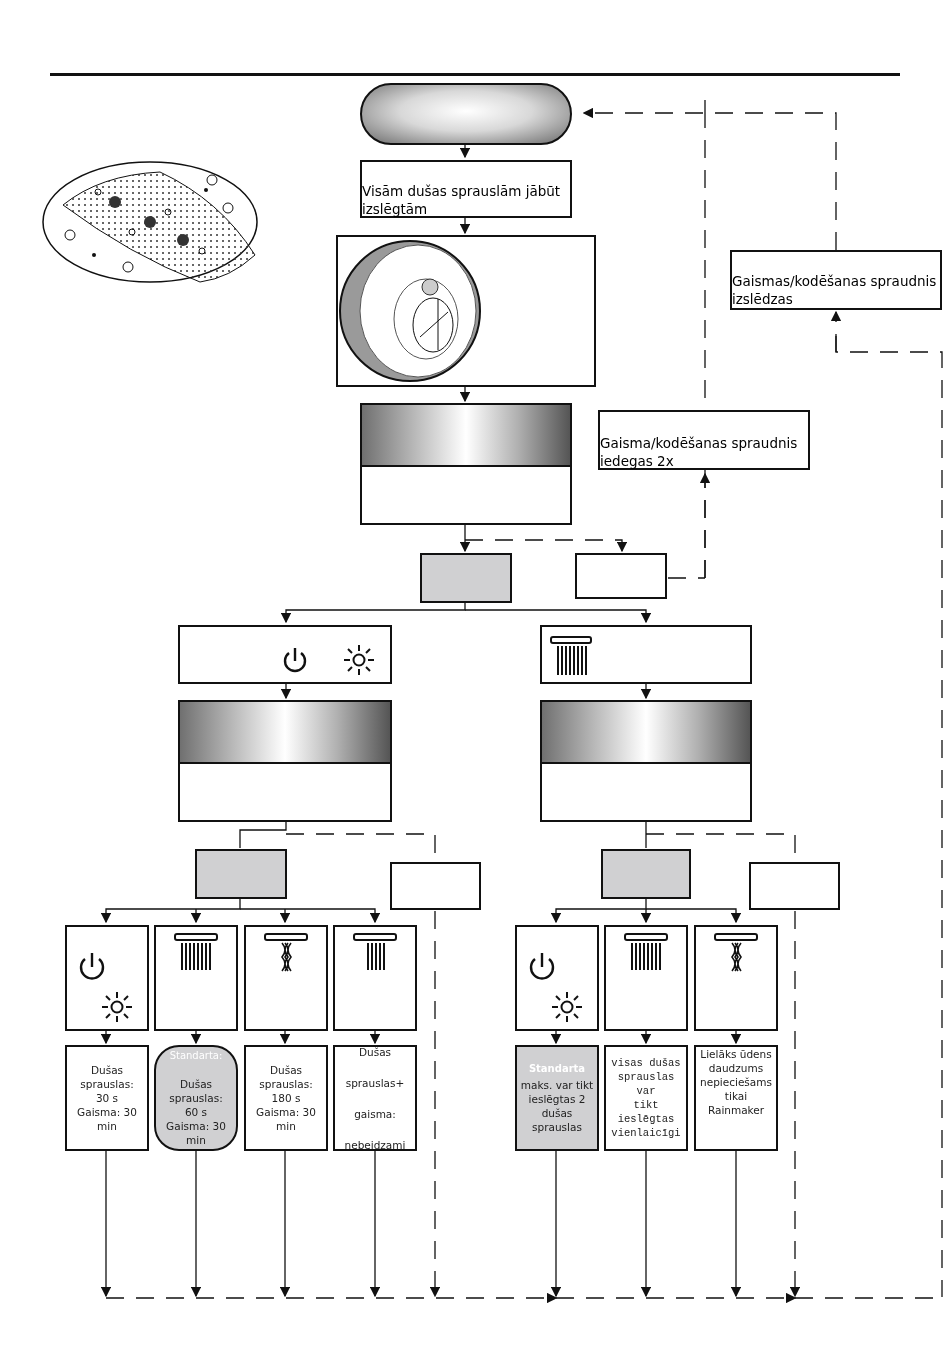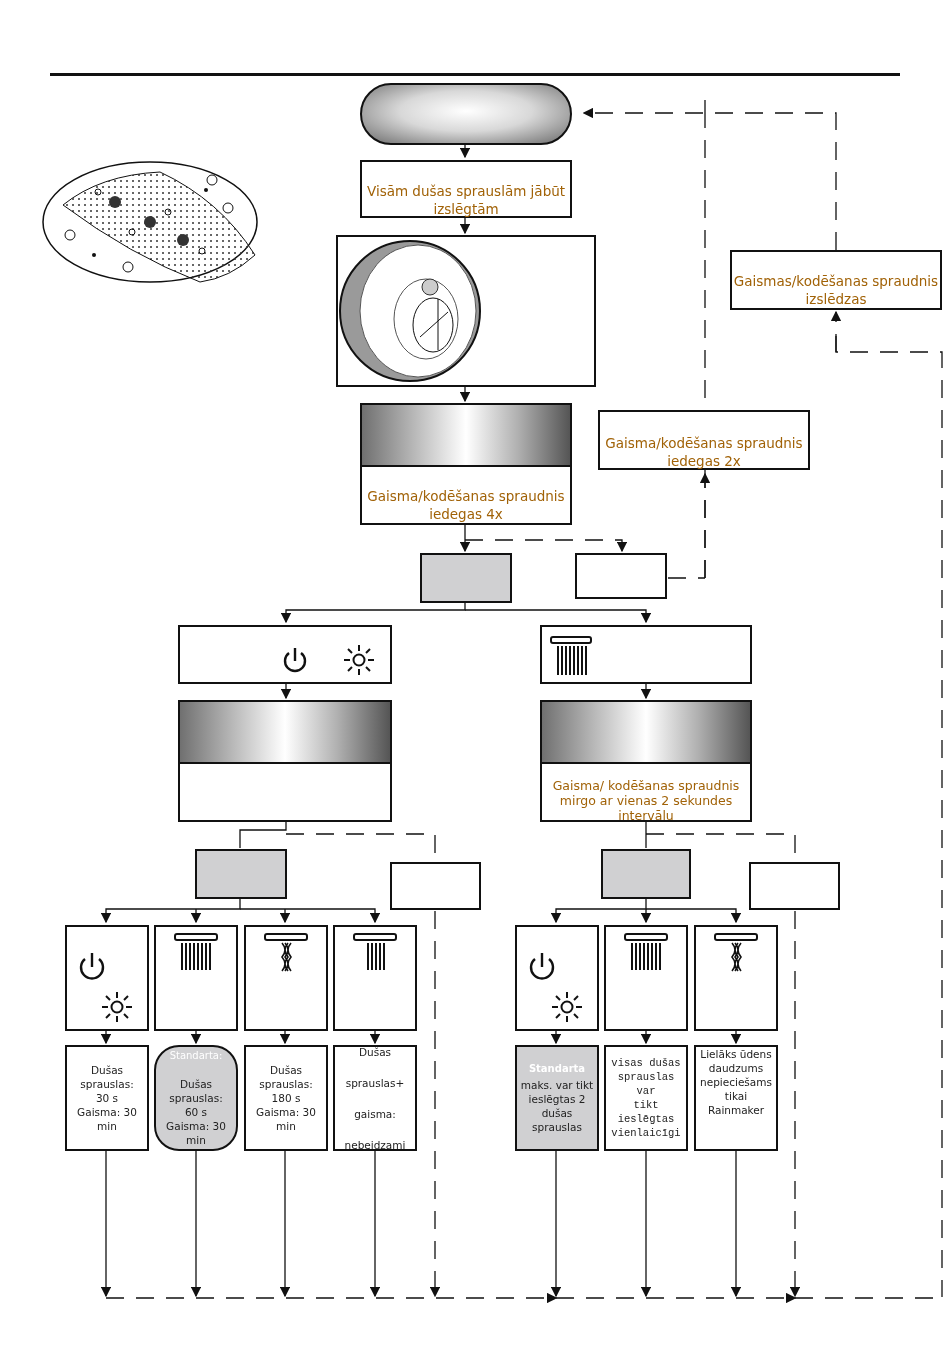--- a/index.html
+++ b/index.html
@@ -5,21 +5,21 @@
   html, body { margin: 0; padding: 0; background: #ffffff; }
   body { width: 950px; height: 1360px; position: relative; overflow: hidden;
          font-family: "DejaVu Sans", sans-serif; color: #6a6a6a; }
   .rule { position: absolute; left: 50px; top: 73px; width: 850px; height: 3px; background: #111; }
   .box { position: absolute; border: 2px solid #111; background: #fff; box-sizing: border-box; }
   .grey { background: #d0d0d2; }
   .grad { background: linear-gradient(90deg, #707070 0%, #b8b8b8 25%, #ffffff 50%, #b0b0b0 75%, #555 100%); }
   .pill { position: absolute; left: 360px; top: 83px; width: 212px; height: 62px; border: 2px solid #111;
           border-radius: 31px; box-sizing: border-box;
           background: radial-gradient(ellipse at 50% 45%, #ffffff 0%, #d8d8d8 45%, #6b6b6b 100%); }
-  .txt { position: absolute; left: 0; right: 0; text-align: center; font-size: 13.5px; line-height: 18px; color: #a16207; }
+  .txt { position: absolute; left: 0; right: 0; font-size: 13.5px; line-height: 18px; color: #000000; }
   .small { font-size: 10.5px; line-height: 14px; color: #222; }
   .smallw { font-size: 10px; line-height: 14px; color: #fff; font-weight: bold; }
   svg.conn { position: absolute; left: 0; top: 0; }
   .ico { position: absolute; }
 </style>
 </head>
 <body>
 
 <div class="rule"></div>
 
@@ -122,21 +122,20 @@
     <ellipse cx="88" cy="82" rx="32" ry="40" fill="#fff" stroke="#555"></ellipse>
     <ellipse cx="95" cy="88" rx="20" ry="27" fill="#fff" stroke="#111"></ellipse>
     <line x1="82" y1="100" x2="110" y2="75" stroke="#111"></line>
       <line x1="100" y1="62" x2="100" y2="113" stroke="#111"></line>
     <circle cx="92" cy="50" r="8" fill="#ccc" stroke="#333"></circle>
   </svg>
 </div>
 
 <div class="box" style="left:360px;top:403px;width:212px;height:122px">
   <div class="grad" style="position:absolute;left:0;top:0;right:0;height:60px;border-bottom:2px solid #111"></div>
-  <div class="txt" style="top:82px">Gaisma/kodēšanas spraudnis iedegas 4x</div>
 </div>
 
 <div class="box" style="left:598px;top:410px;width:212px;height:60px">
   <div class="txt" style="top:22px">Gaisma/kodēšanas spraudnis iedegas 2x</div>
 </div>
 
 <div class="box" style="left:730px;top:250px;width:212px;height:60px">
   <div class="txt" style="top:20px">Gaismas/kodēšanas spraudnis izslēdzas</div>
 </div>
 
@@ -176,21 +175,20 @@
         <line x1="36" y1="11" x2="36" y2="40"></line>
       </g>
     </svg>
 </div>
 
 <div class="box" style="left:178px;top:700px;width:214px;height:122px">
   <div class="grad" style="position:absolute;left:0;top:0;right:0;height:60px;border-bottom:2px solid #111"></div>
 </div>
 <div class="box" style="left:540px;top:700px;width:212px;height:122px">
   <div class="grad" style="position:absolute;left:0;top:0;right:0;height:60px;border-bottom:2px solid #111"></div>
-  <div class="txt" style="top:76px;font-size:12.5px;line-height:15px">Gaisma/ kodēšanas spraudnis mirgo ar vienas 2 sekundes intervālu</div>
 </div>
 
 <div class="box grey" style="left:195px;top:849px;width:92px;height:50px"></div>
 <div class="box" style="left:390px;top:862px;width:91px;height:48px"></div>
 <div class="box grey" style="left:601px;top:849px;width:90px;height:50px"></div>
 <div class="box" style="left:749px;top:862px;width:91px;height:48px"></div>
 
 <div id="opts">
     <div class="box" style="left: 65px; top: 925px; width: 84px; height: 106px;">
       <div class="ico" style="left: 4px; top: 20px;"><svg width="70" height="80">

